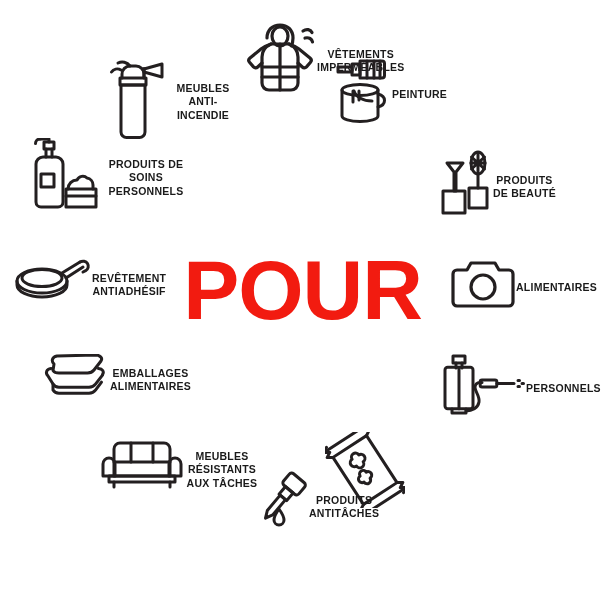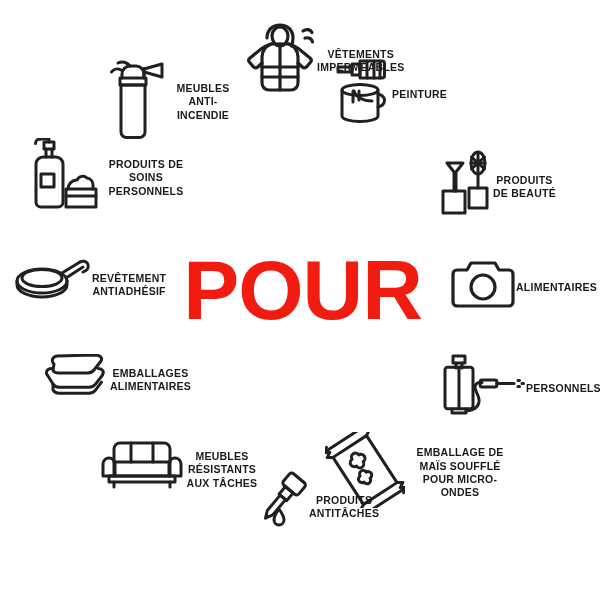--- a/index.html
+++ b/index.html
@@ -155,22 +155,20 @@
         <g transform="rotate(-33 40 38)">
           <path d="M20 10h40v56H20z"></path>
           <path d="M20 10l-5-3 5-3-5-3 5-3M60 10l5-3-5-3 5-3-5-3"></path>
           <path d="M20 66l-5 3 5 3-5 3 5 3M60 66l5 3-5 3 5 3-5 3"></path>
           <path d="M16 1h48M16 75h48"></path>
           <path d="M31 26c0-2.2 1.8-4 4-4 0-2.2 1.8-4 4-4s4 1.8 4 4c2.2 0 4 1.8 4 4s-1.8 4-4 4c0 2.2-1.8 4-4 4s-4-1.8-4-4c-2.2 0-4-1.8-4-4z"></path>
           <path d="M29 44c0-2 1.6-3.6 3.6-3.6 0-2 1.6-3.6 3.6-3.6s3.6 1.6 3.6 3.6c2 0 3.6 1.6 3.6 3.6s-1.6 3.6-3.6 3.6c0 2-1.6 3.6-3.6 3.6s-3.6-1.6-3.6-3.6c-2 0-3.6-1.6-3.6-3.6z"></path>
         </g>
       </svg>
     </span>
-    <span class="label">EMBALLAGE DE MAÏS SOUFFLÉ
-POUR MICRO-ONDES</span>
   </div>
 
   <div class="node n6">
     <span class="icon">
       <svg width="60" height="72" viewBox="0 0 60 72" fill="none" stroke="#231f20" stroke-width="3" stroke-linejoin="round" stroke-linecap="round">
         <g transform="rotate(40 30 34)">
           <path d="M23 3h14c1.6 0 3 1.4 3 3v9c0 1.6-1.4 3-3 3H23c-1.6 0-3-1.4-3-3V6c0-1.6 1.4-3 3-3z"></path>
           <path d="M25 18h10v10H25z"></path>
           <path d="M26.5 28h7v20l-3.5 7-3.5-7z"></path>
         </g>

